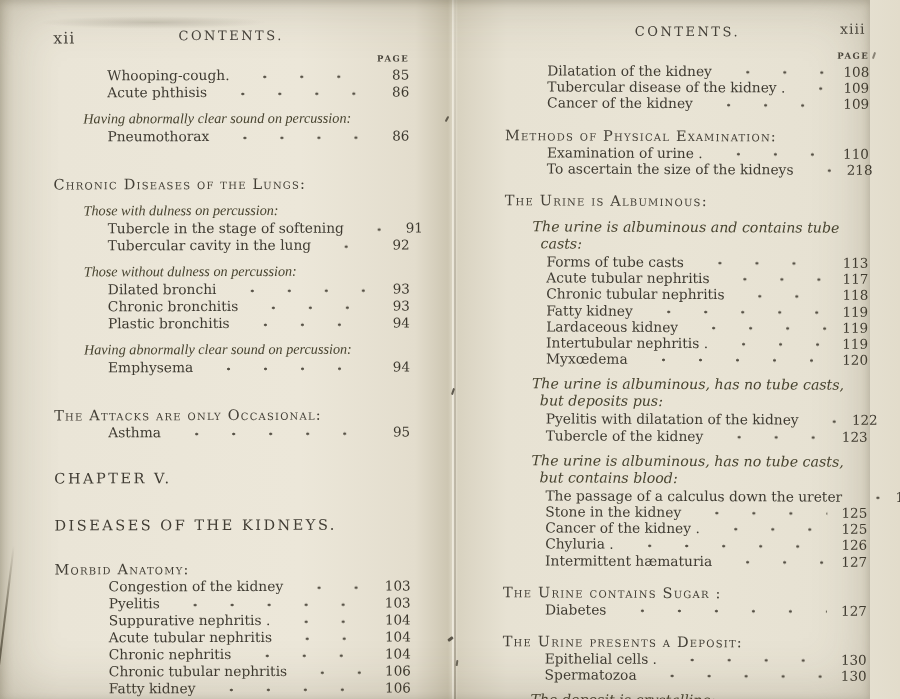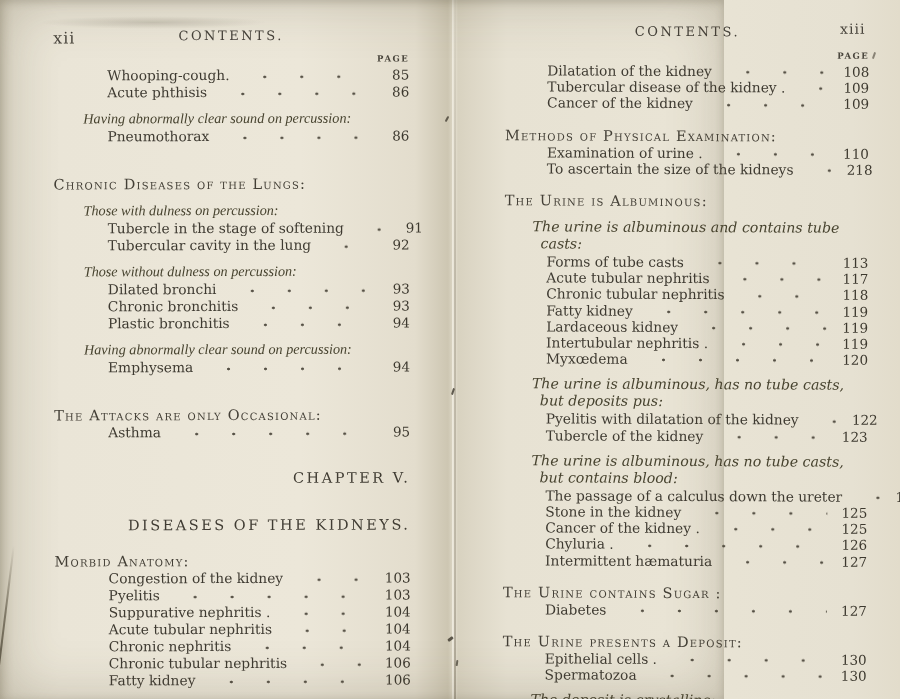--- a/index.html
+++ b/index.html
@@ -2,22 +2,23 @@
 <html><head>
 <meta charset="utf-8">
 <style>
   html,body{margin:0;padding:0;}
   body{
     width:900px;height:699px;overflow:hidden;
     background:#57513f;
     font-family:"DejaVu Serif","Liberation Serif",serif;
   }
   .book{
-    position:relative;width:724px;height:699px;
+    position:relative;width:842px;height:699px;
     background:#e8e3d4;
+    padding-left:28px;
   }
   .book::after{ 
     content:"";position:absolute;inset:0;pointer-events:none;
     box-shadow:inset 0 0 55px rgba(96,86,62,.28), inset 0 2px 8px rgba(80,70,50,.25);
   }
   .page{
     position:absolute;top:0;height:699px;box-sizing:border-box;
     color:#3e3a31;
   }
   .page-left{
@@ -73,25 +74,25 @@
 
   .blk-subhead{
     font-style:italic;font-size:14.2px;color:#47432f;
     margin-top:9px;margin-bottom:1px;line-height:17px;
     padding-left:36px;text-indent:-8px;max-width:352px;
     white-space:normal;
   }
   .page-left .blk-subhead{padding-left:30px;text-indent:0;font-family:Liberation Serif, serif;}
 
   .blk-center{
-    text-align:right;font-size:14.5px;letter-spacing:2.5px;
+    text-align:left;font-size:14.5px;letter-spacing:2.5px;
     color:#403c33;margin-top:27px;line-height:20px;
   }
   .blk-center + .blk-center{}
-  .blk-center + .blk-section{margin-top:17px;}
+  .blk-center + .blk-section{margin-top:25px;}
 
   
   .gutter-crease{
     position:absolute;left:454px;top:0;width:2px;height:699px;
     background:linear-gradient(180deg,rgba(120,110,88,.08),rgba(110,100,80,.30) 40%,rgba(110,100,80,.32) 80%,rgba(90,80,60,.4));
     pointer-events:none;
   }
   .speck{position:absolute;background:#3c372c;border-radius:1px;pointer-events:none;}
   .speck-1{left:446px;top:116px;width:2px;height:6px;transform:rotate(28deg);opacity:.75;}
   .speck-2{left:452px;top:388px;width:2px;height:7px;transform:rotate(18deg);opacity:.8;}

